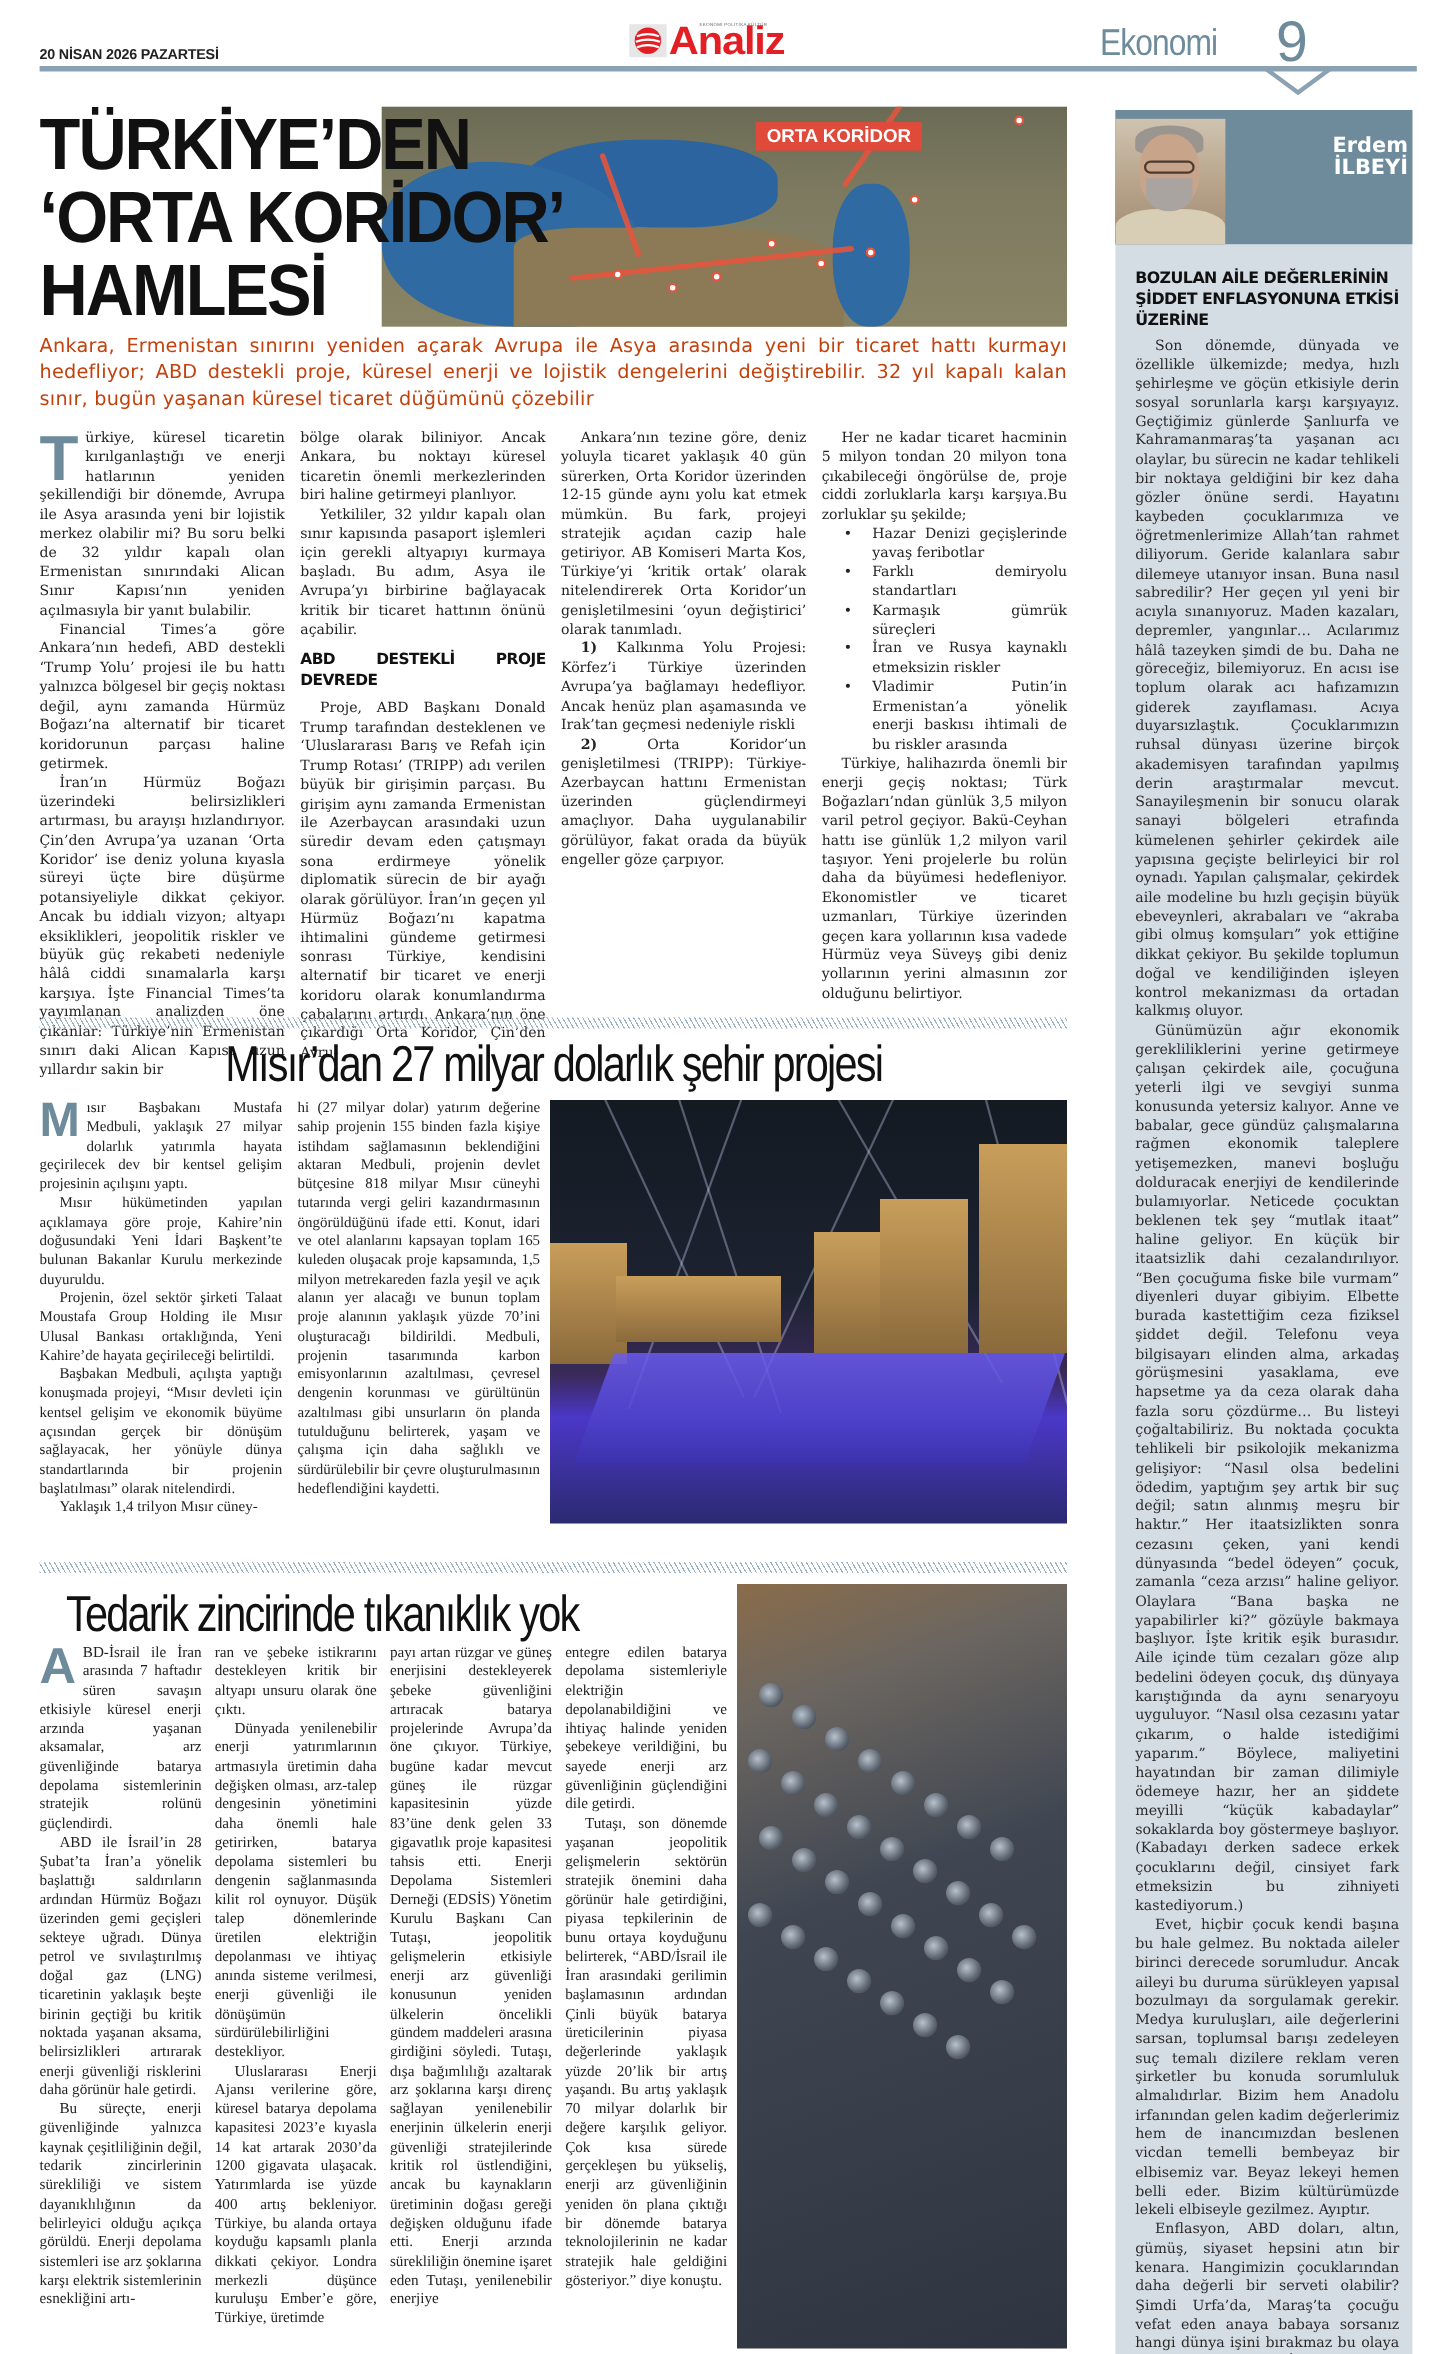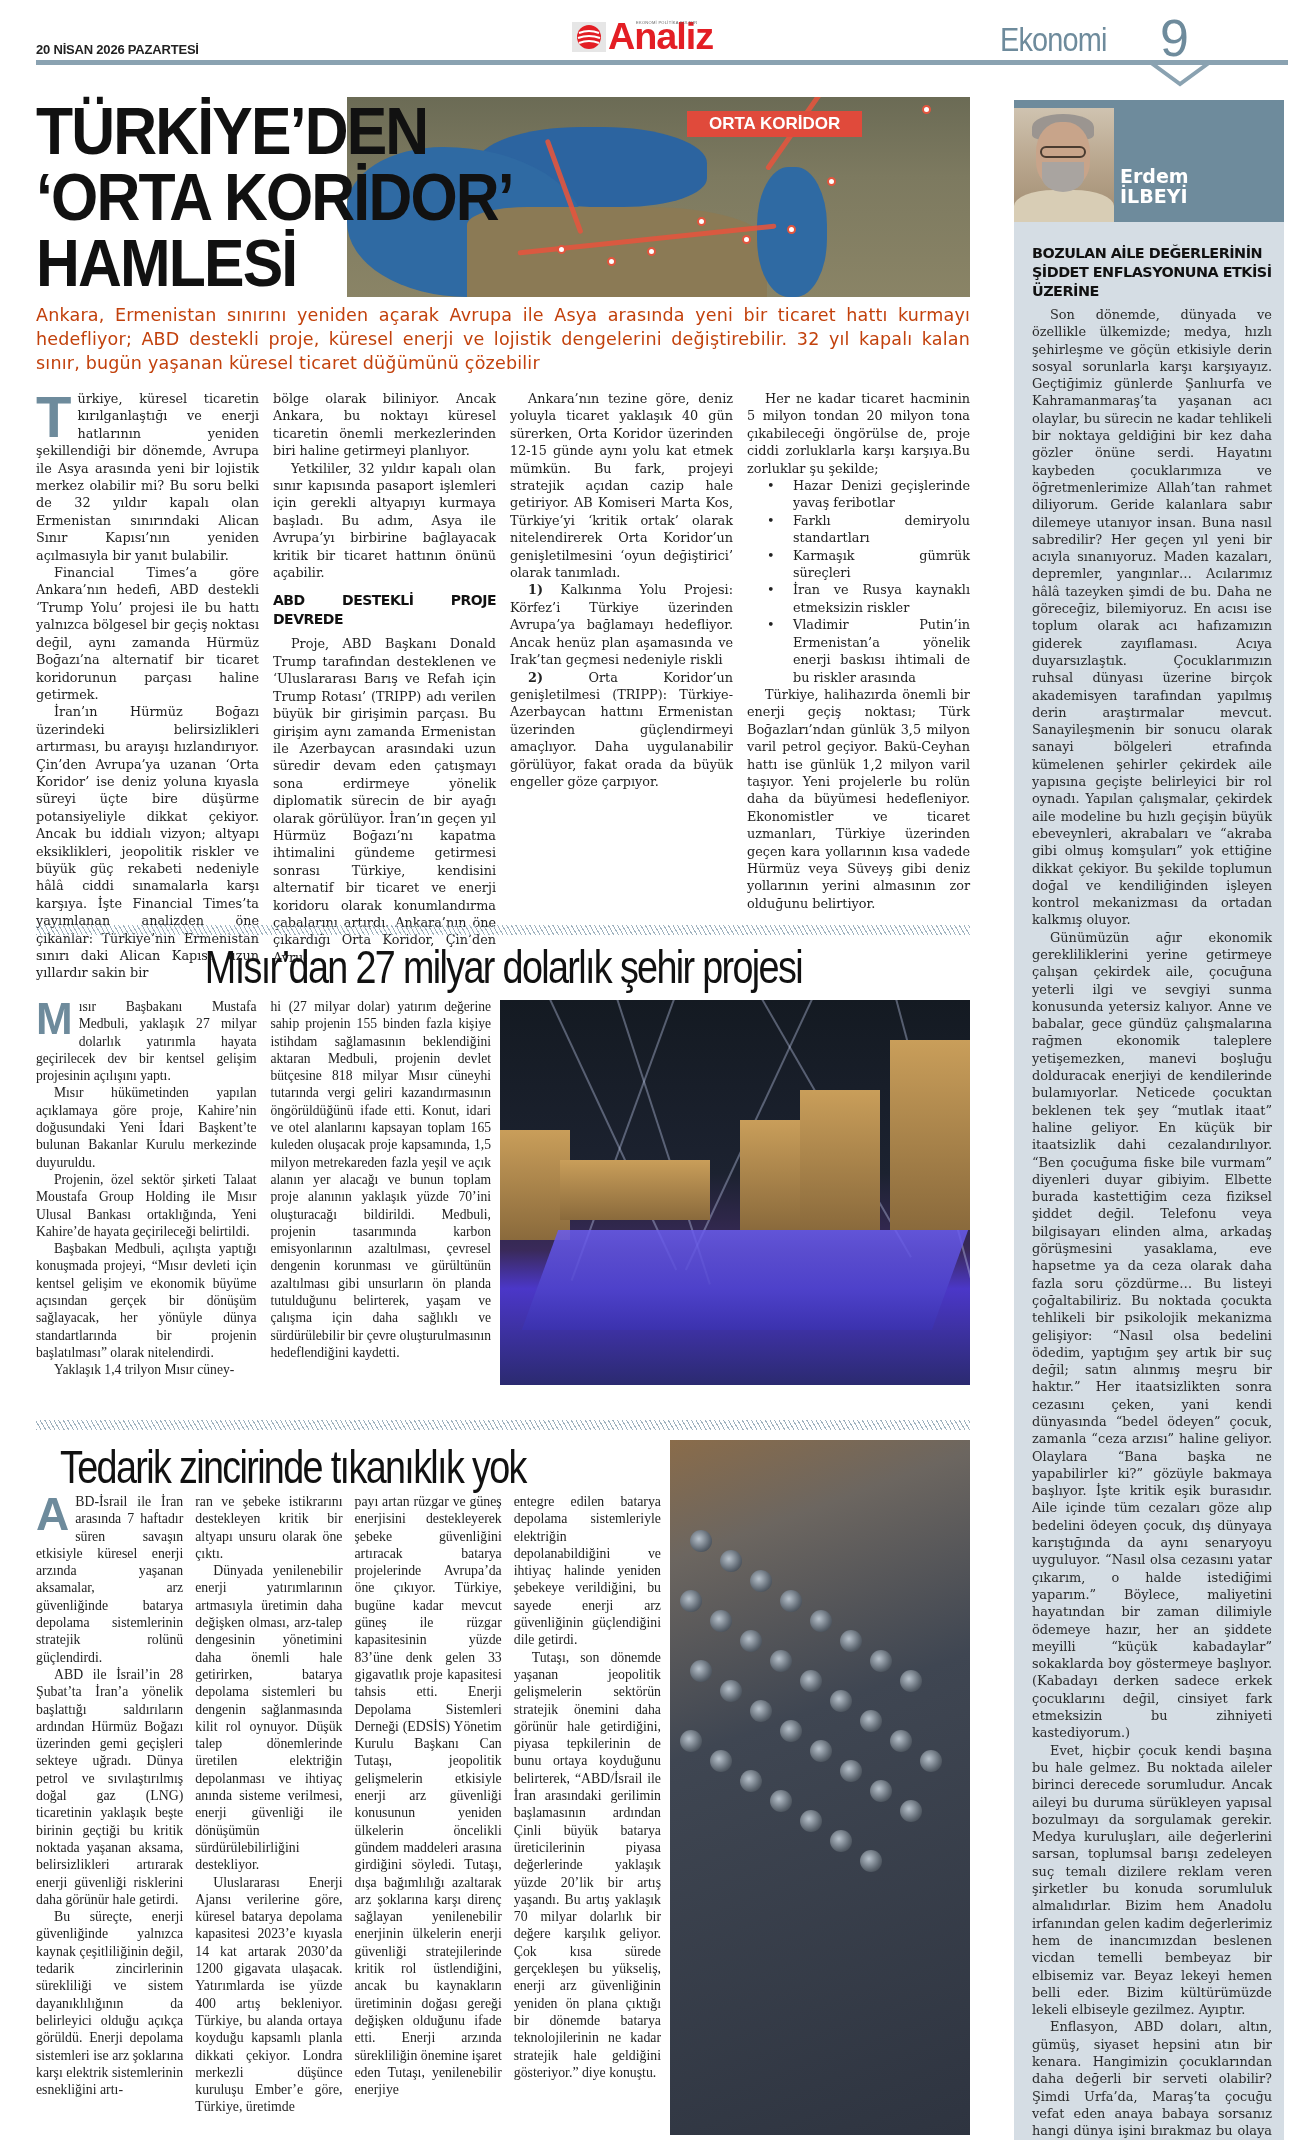--- a/index.html
+++ b/index.html
@@ -22,21 +22,21 @@
 
   
   .h1 { left: 36px; top: 98px; width: 320px; font-family: "Liberation Sans", sans-serif; font-weight: bold; font-size: 66px; line-height: 66px; letter-spacing: -2px; color: #111; z-index: 2; transform: scaleX(0.92); transform-origin: left; }
   .h1 .l { display: block; white-space: nowrap; }
   .map { left: 347px; top: 97px; width: 623px; height: 200px; background: linear-gradient(180deg,#6b6b55 0%,#7d7a60 40%,#8a8466 100%); overflow: hidden; }
   .map .sea1 { position: absolute; left: 0; top: 50px; width: 240px; height: 150px; background: #2f6aa3; border-radius: 40% 60% 30% 50%; }
   .map .sea2 { position: absolute; left: 130px; top: 30px; width: 230px; height: 80px; background: #2c64a0; border-radius: 50% 50% 40% 60%; }
   .map .sea3 { position: absolute; left: 410px; top: 70px; width: 70px; height: 130px; background: #2f6aa3; border-radius: 45%; }
   .map .land { position: absolute; left: 120px; top: 110px; width: 300px; height: 90px; background: #8b7a55; border-radius: 20% 40% 0 0; }
   .map .route { position: absolute; height: 5px; background: #e2553e; border-radius: 3px; opacity: .9; }
-  .map .badge { position: absolute; left: 340px; top: 14px; background: #e04a3b; color: #fff; font-family: "Liberation Sans", sans-serif; font-weight: bold; font-size: 17px; padding: 3px 22px; }
+  .map .badge { position: absolute; left: 340px; top: 14px; background: #e04a3b; color: #fff; font-family: "Liberation Sans", sans-serif; font-weight: bold; font-size: 17px; padding: 3px 10px; }
   .map .dot { position: absolute; width: 9px; height: 9px; border-radius: 50%; background: #fff; border: 2px solid #e2553e; }
 
   .deck { left: 36px; top: 303px; width: 934px; font-family: "DejaVu Sans", sans-serif; font-size: 17.5px; line-height: 24px; text-align: justify; color: #c2410c; letter-spacing: 0.2px; }
 
   
   .cols { display: grid; column-gap: 14px; }
   .col { font-size: 12.8px; line-height: 17.4px; text-align: justify; color: #222; hyphens: auto; }
   .col p { text-indent: 18px; }
   .col p.noind { text-indent: 0; }
   .col h3 { font-family: "DejaVu Sans", sans-serif; font-weight: bold; font-size: 14px; line-height: 19px; margin: 10px 0 6px; color: #111; letter-spacing: -0.5px; }
@@ -69,21 +69,21 @@
 
   
   .rc { left: 1014px; top: 100px; width: 270px; height: 2040px; background: #d5dde4; }
   .rc-head { left: 1014px; top: 100px; width: 270px; height: 122px; background: #6e8b9c; }
   .rc-photo { left: 1014px; top: 108px; width: 100px; height: 114px; background: linear-gradient(180deg,#cfc3b0 0%,#b8a58c 50%,#9f8b70 100%); overflow: hidden; }
   .rc-photo .face { position: absolute; left: 22px; top: 14px; width: 54px; height: 66px; border-radius: 45% 45% 40% 40%; background: #c8a48a; }
   .rc-photo .hair { position: absolute; left: 18px; top: 6px; width: 62px; height: 26px; border-radius: 50% 50% 20% 20%; background: #9b9590; }
   .rc-photo .beard { position: absolute; left: 28px; top: 54px; width: 42px; height: 30px; border-radius: 0 0 50% 50%; background: #a9a4a0; }
   .rc-photo .glasses { position: absolute; left: 26px; top: 38px; width: 46px; height: 12px; border: 2px solid #4a3b30; border-radius: 6px; }
   .rc-photo .body { position: absolute; left: 0; top: 82px; width: 100px; height: 40px; background: #d8cdb5; border-radius: 40% 40% 0 0; }
-  .rc-name { left: 1120px; top: 122px; width: 160px; font-family: "DejaVu Sans", sans-serif; font-weight: bold; color: #fff; font-size: 19px; line-height: 20px; text-align: left; margin-top: 44px; }
+  .rc-name { left: 1120px; top: 122px; width: 160px; font-family: "DejaVu Sans", sans-serif; font-weight: bold; color: #fff; font-size: 19px; line-height: 20px; text-align: right; }
   .rc-title { left: 1032px; top: 244px; width: 240px; font-family: "DejaVu Sans", sans-serif; font-weight: bold; font-size: 14.4px; line-height: 19px; color: #111; letter-spacing: -0.5px; }
   .rc-body { left: 1032px; top: 306px; width: 240px; font-size: 12.9px; line-height: 17.3px; text-align: justify; color: #2a2a2a; font-family: "DejaVu Serif", serif; }
   .rc-body p { text-indent: 18px; }
 </style>
 </head>
 <body>
 
 <div class="abs date">20 NİSAN 2026 PAZARTESİ</div>
 
 <div class="abs logo">

